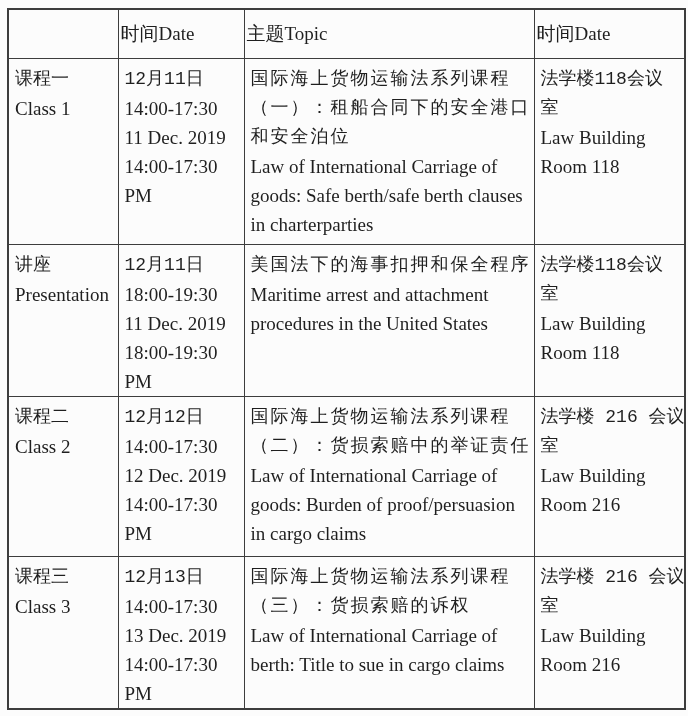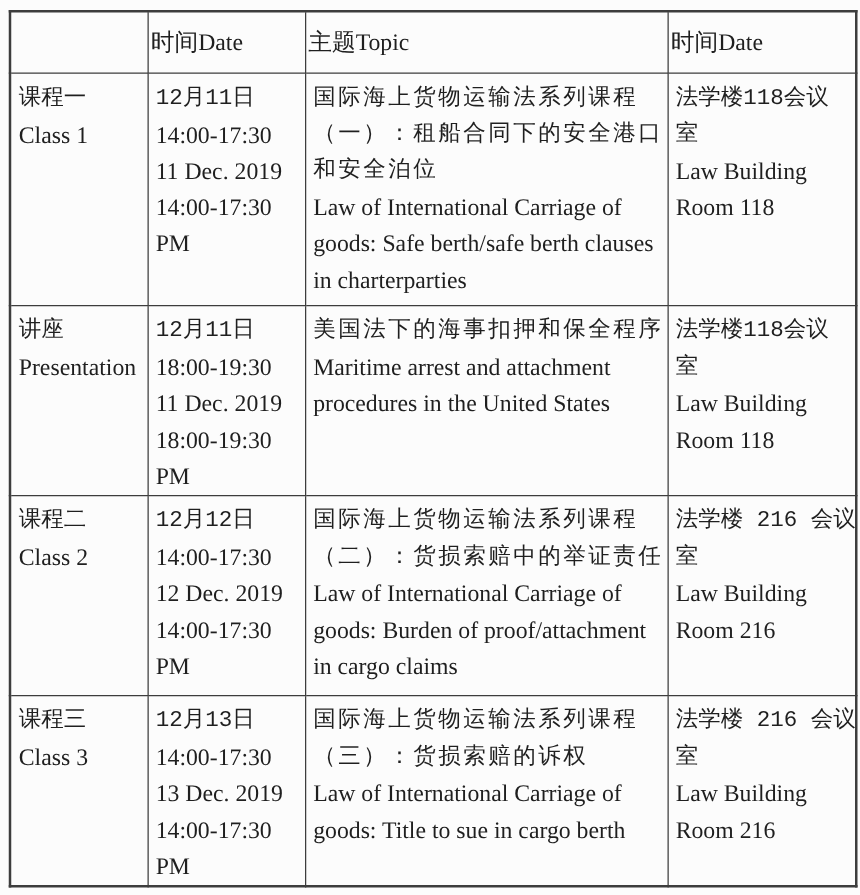--- a/index.html
+++ b/index.html
@@ -128,21 +128,21 @@
           <div class="line cjk">12月12日</div>
           <div class="line">14:00-17:30</div>
           <div class="line">12 Dec. 2019</div>
           <div class="line">14:00-17:30</div>
           <div class="line">PM</div>
         </td>
       <td class="topic">
           <div class="line cjk">国际海上货物运输法系列课程</div>
           <div class="line cjk">（二）：货损索赔中的举证责任</div>
           <div class="line">Law of International Carriage of</div>
-          <div class="line">goods: Burden of proof/attachment</div>
+          <div class="line">goods: Burden of proof/persuasion</div>
           <div class="line">in cargo claims</div>
         </td>
       <td class="venue">
           <div class="line cjk">法学楼 216 会议</div>
           <div class="line cjk">室</div>
           <div class="line">Law Building</div>
           <div class="line">Room 216</div>
         </td>
     </tr>
     <tr class="r4">
@@ -154,21 +154,21 @@
           <div class="line cjk">12月13日</div>
           <div class="line">14:00-17:30</div>
           <div class="line">13 Dec. 2019</div>
           <div class="line">14:00-17:30</div>
           <div class="line">PM</div>
         </td>
       <td class="topic">
           <div class="line cjk">国际海上货物运输法系列课程</div>
           <div class="line cjk">（三）：货损索赔的诉权</div>
           <div class="line">Law of International Carriage of</div>
-          <div class="line">goods: Title to sue in cargo berth</div>
+          <div class="line">berth: Title to sue in cargo claims</div>
         </td>
       <td class="venue">
           <div class="line cjk">法学楼 216 会议</div>
           <div class="line cjk">室</div>
           <div class="line">Law Building</div>
           <div class="line">Room 216</div>
         </td>
     </tr>
   </tbody>
 </table>

